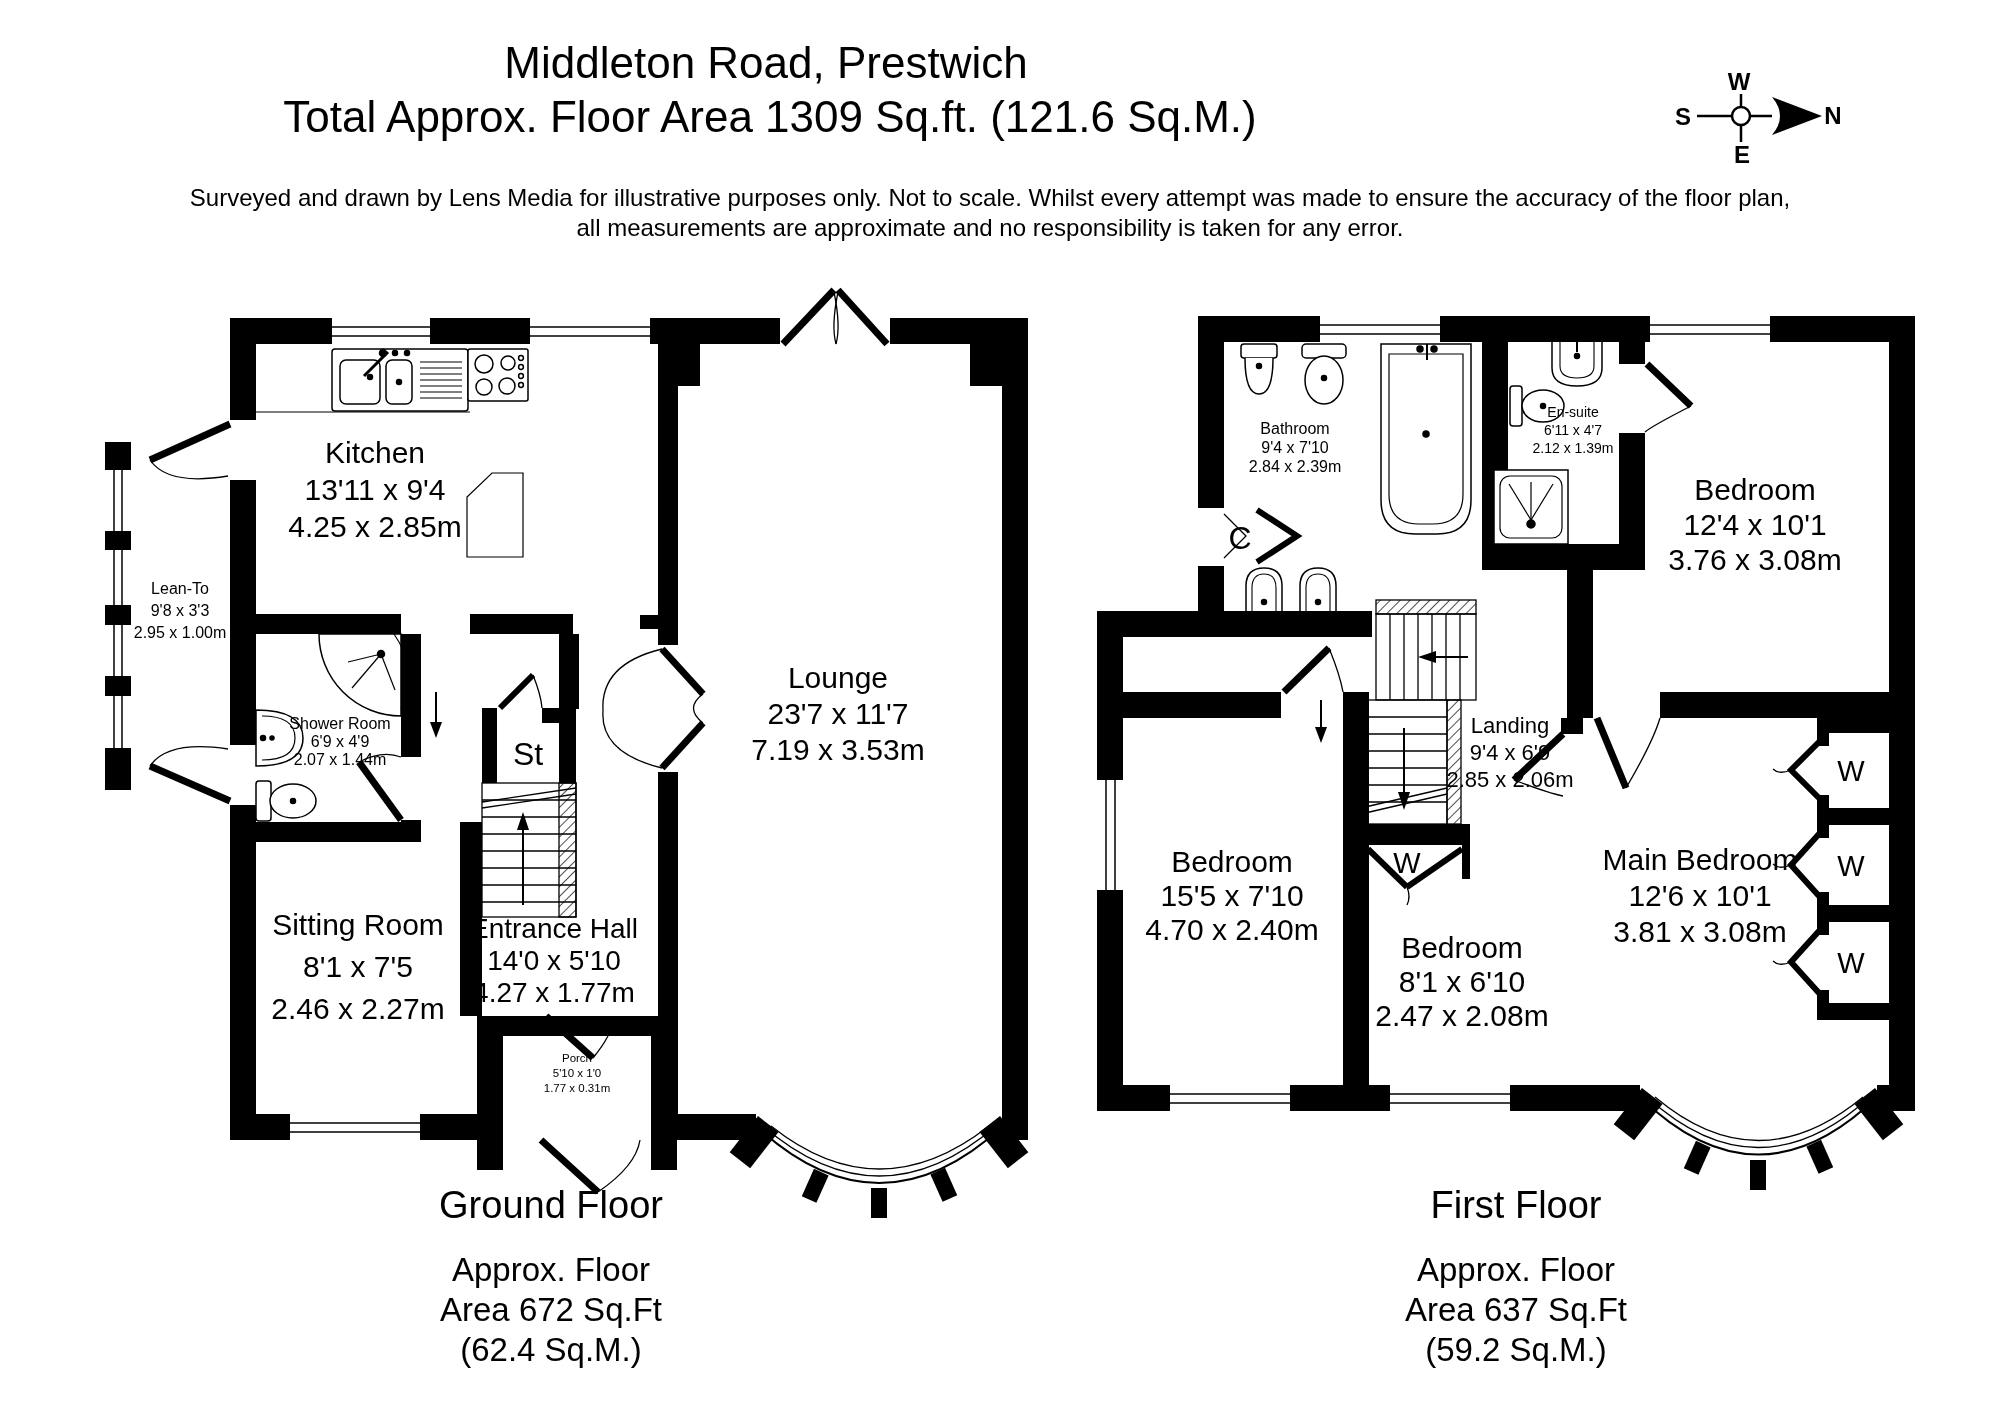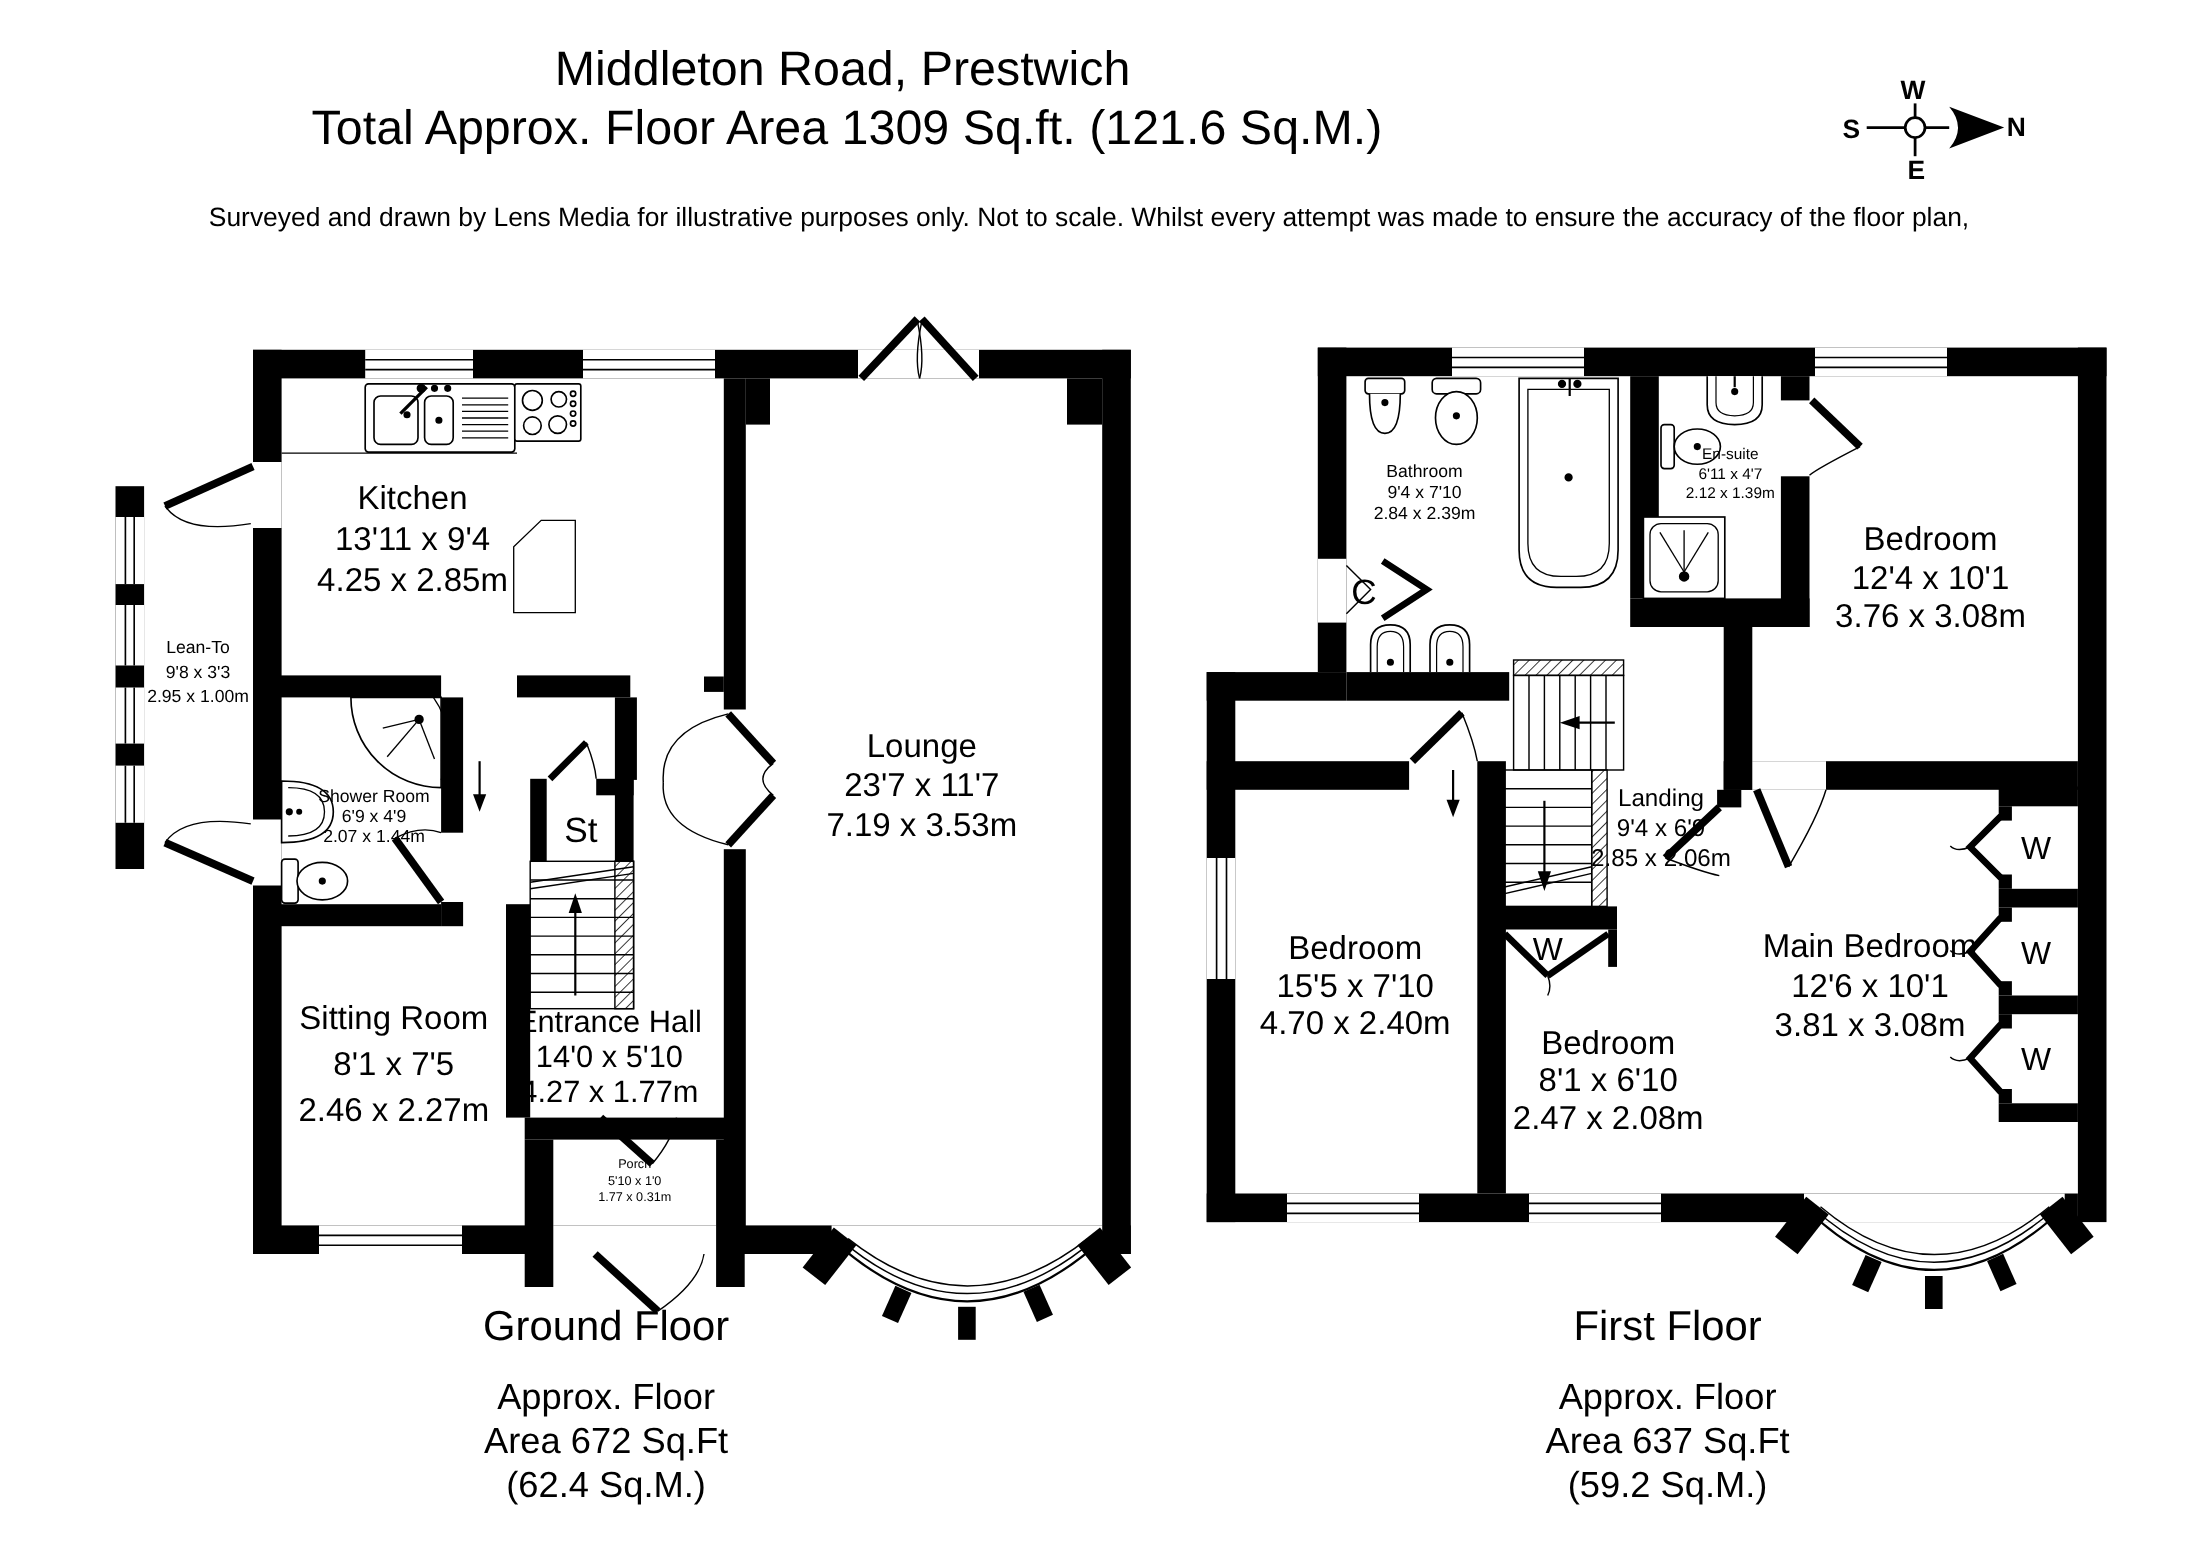--- a/index.html
+++ b/index.html
@@ -21,20 +21,21 @@
   .compass-letter{font-size:24px;font-weight:bold;}
 </style>
 </head>
 <body>
 
 <div class="page">
 
   <div class="hdr title" style="left:766px;top:38px;text-align:center;">Middleton Road, Prestwich</div>
   <div class="hdr subtitle" style="left:770px;top:92px;text-align:right;">Total Approx. Floor Area 1309 Sq.ft. (121.6 Sq.M.)</div>
   <div class="hdr disclaimer" style="left:990px;top:184px;">Surveyed and drawn by Lens Media for illustrative purposes only. Not to scale. Whilst every attempt was made to ensure the accuracy of the floor plan,</div>
+  <div class="hdr disclaimer" style="left:990px;top:214px;">all measurements are approximate and no responsibility is taken for any error.</div>
 
   <svg width="2000" height="1413" viewBox="0 0 2000 1413" style="position:absolute;left:0;top:0;">
     <defs>
       <pattern id="hatch" width="7" height="7" patternUnits="userSpaceOnUse" patternTransform="rotate(45)">
         <line x1="0" y1="0" x2="0" y2="7" stroke="#000" stroke-width="1.4"></line>
       </pattern>
     </defs>
 
     <g>
       <line x1="1697" y1="116" x2="1772" y2="116" stroke="#000" stroke-width="2.5"></line>

